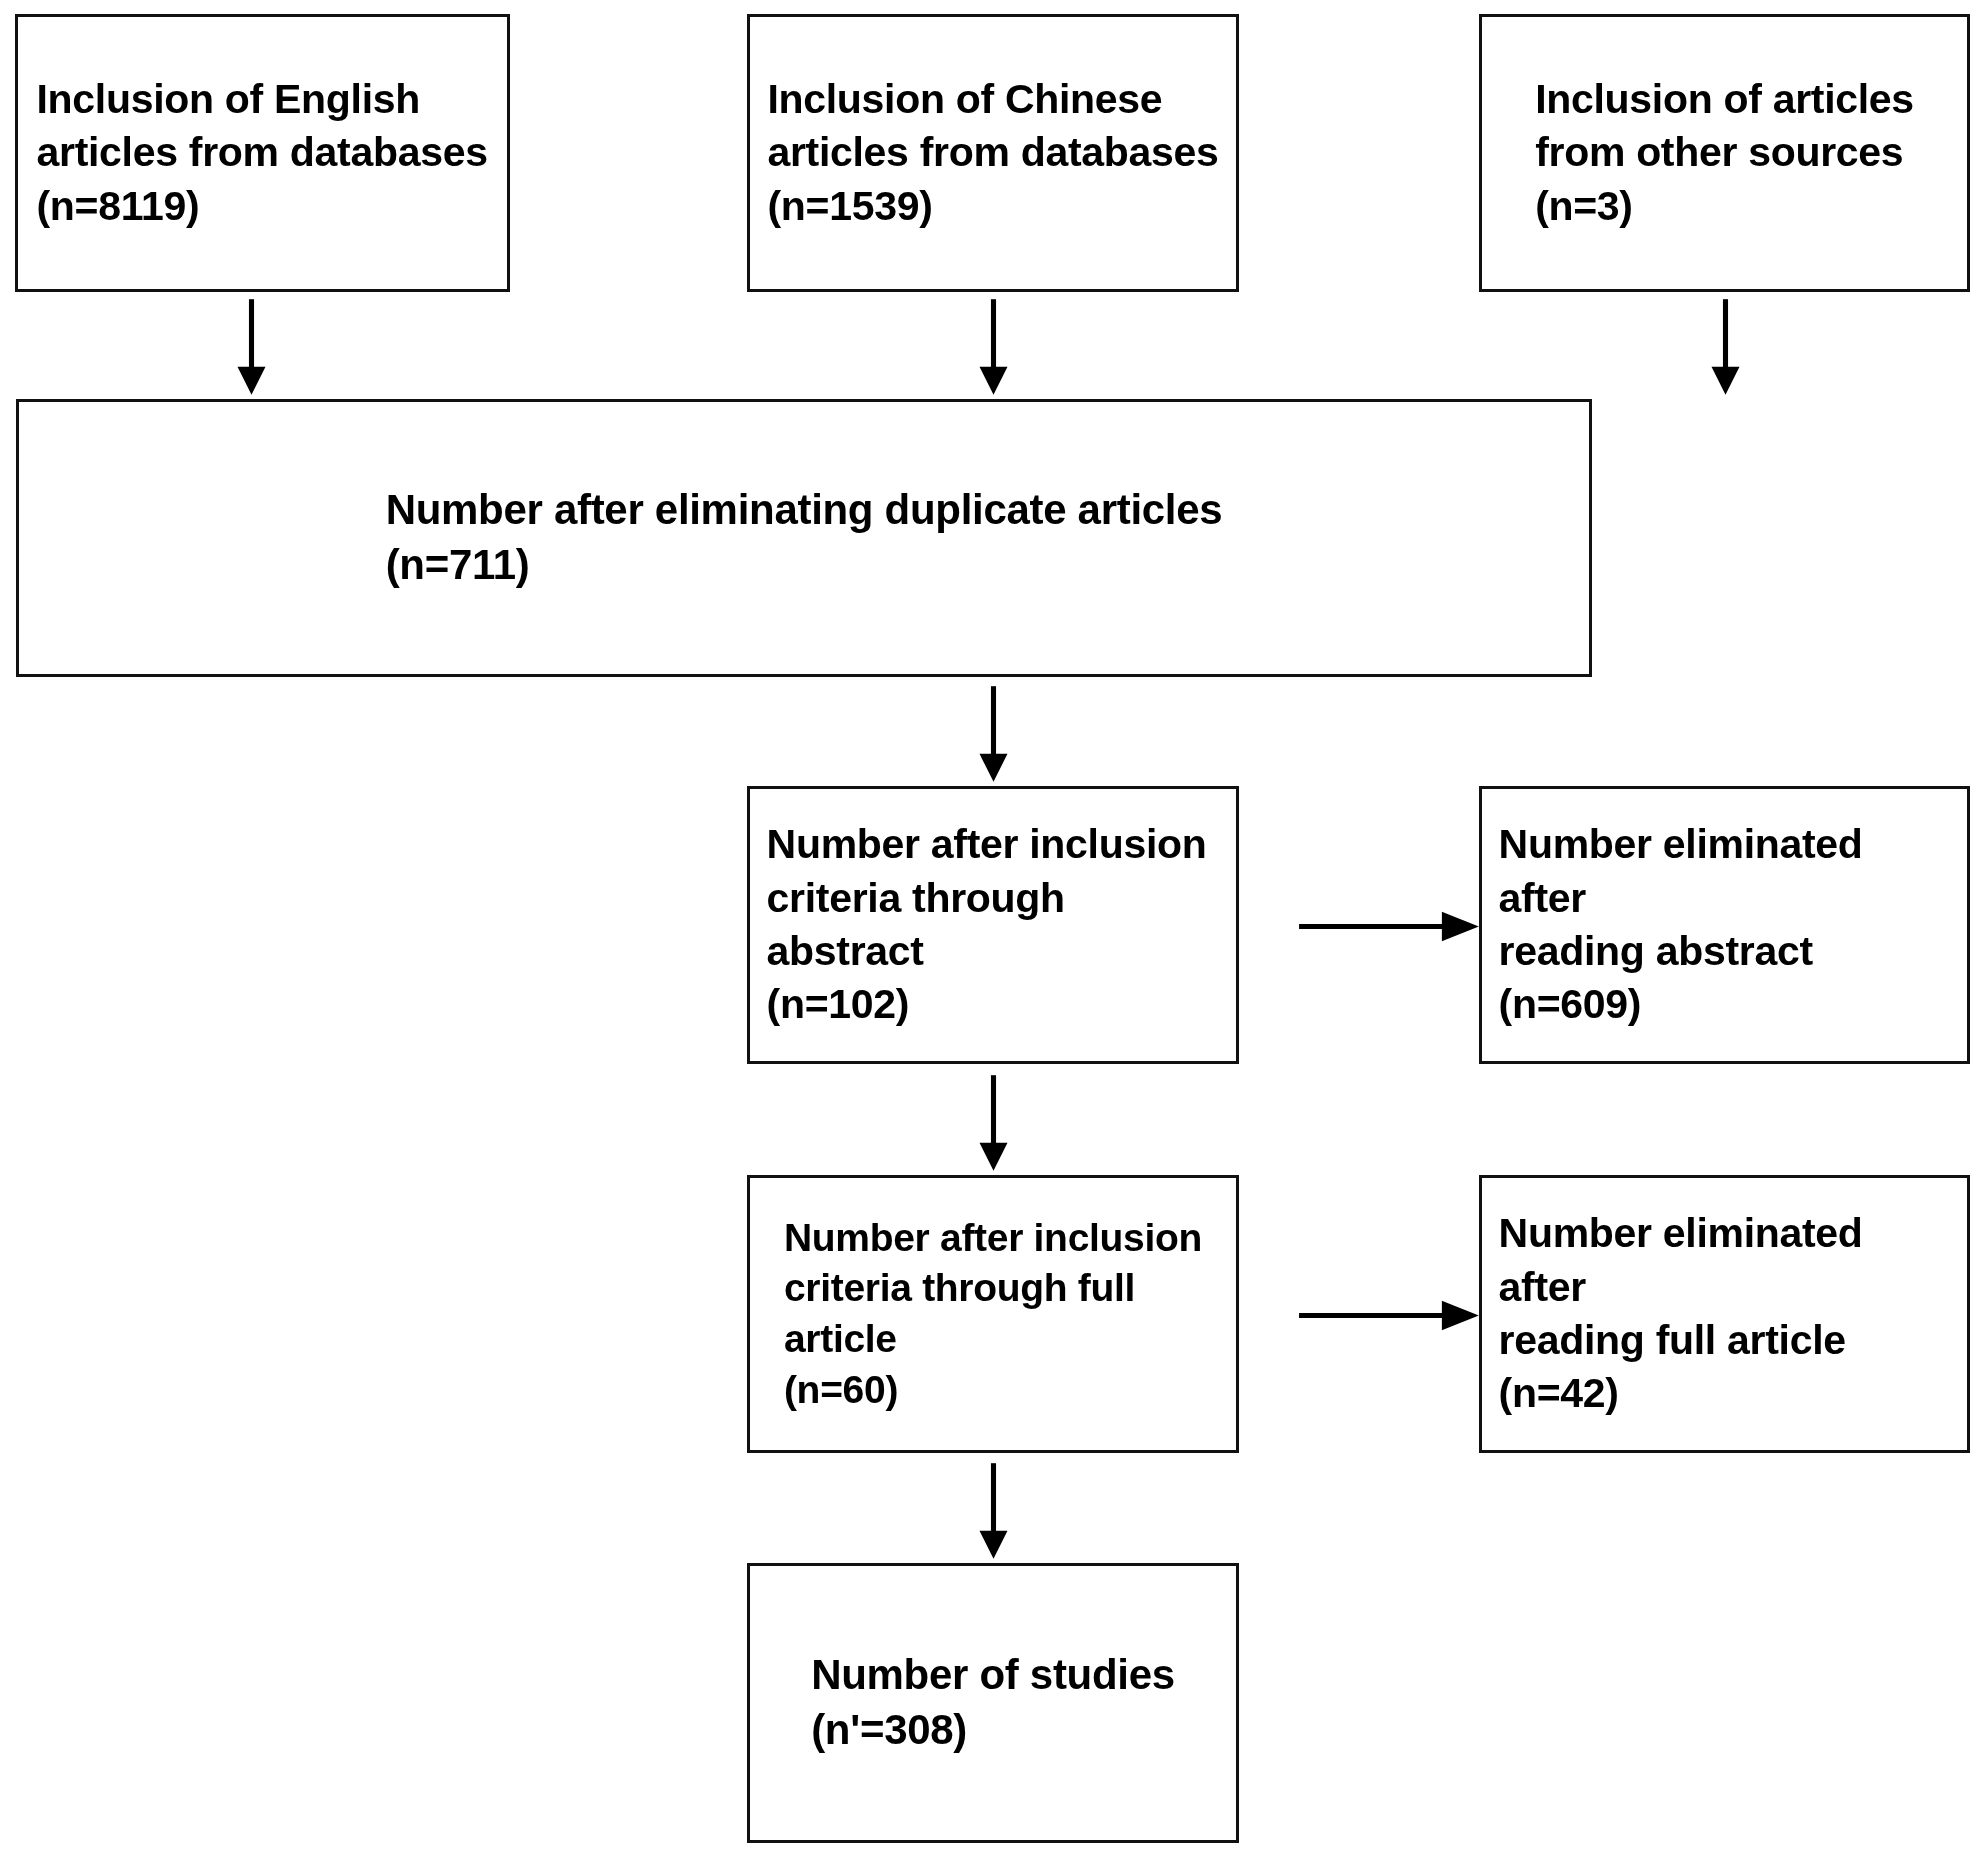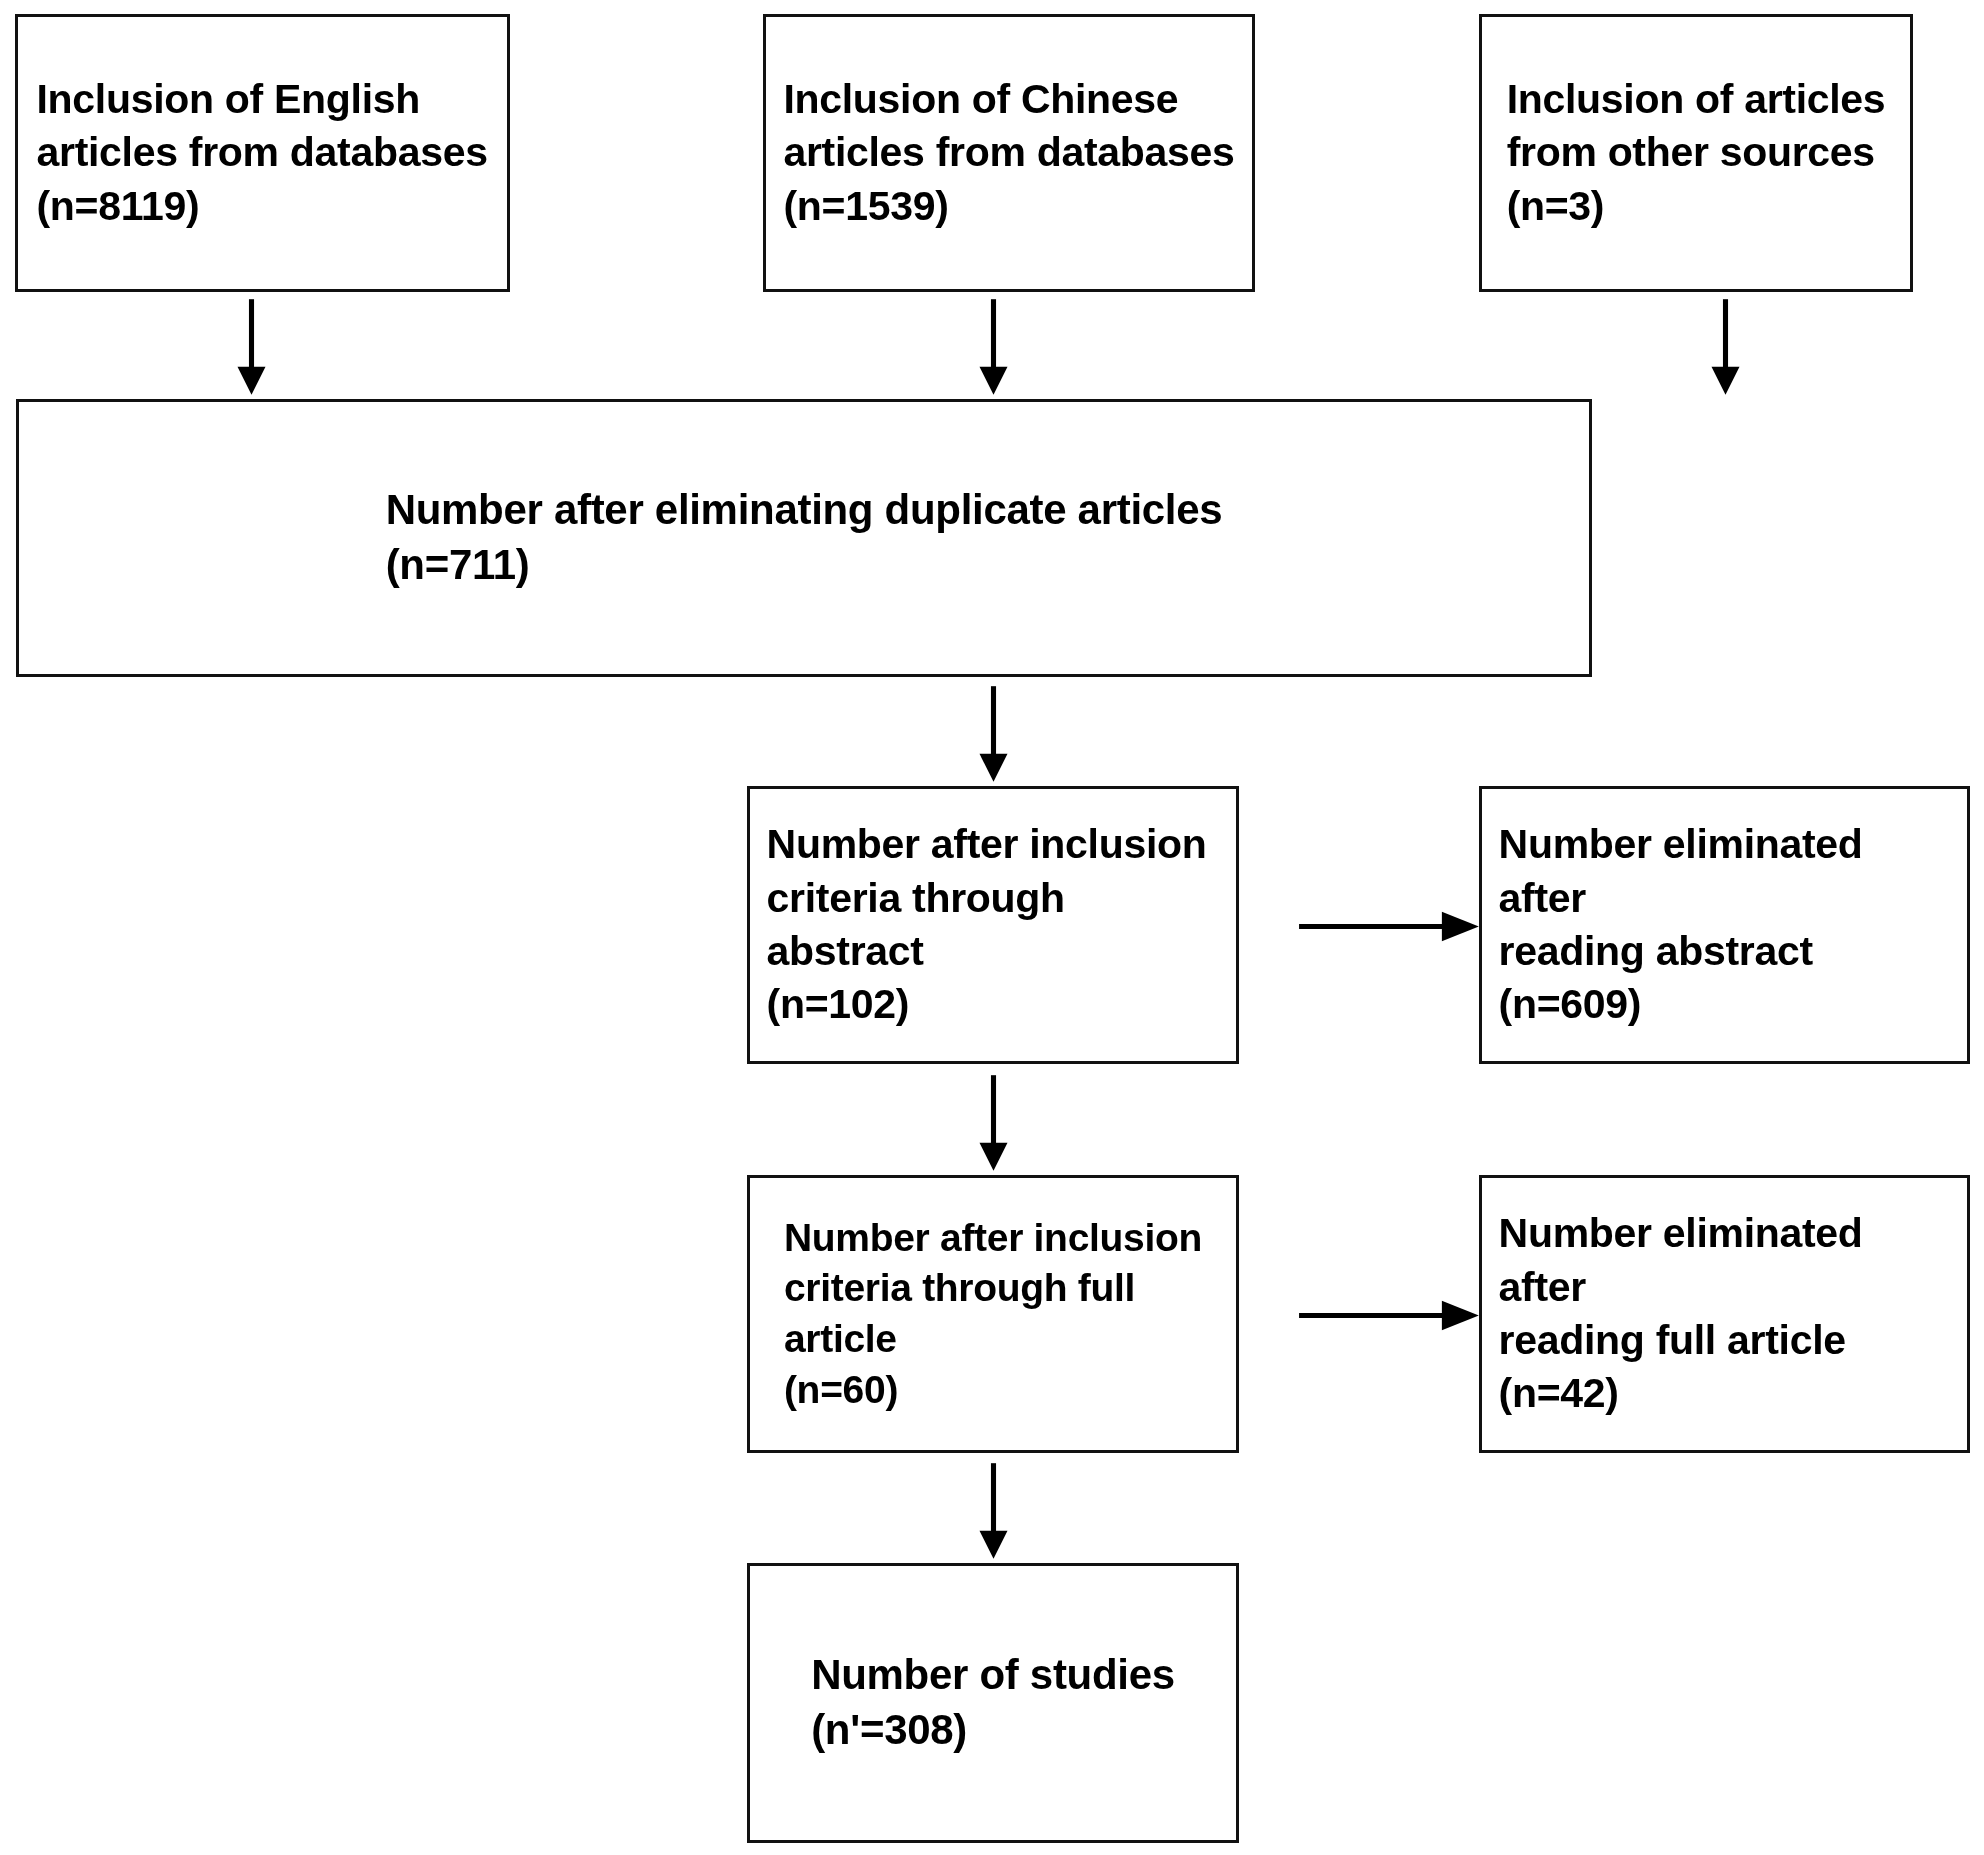--- a/index.html
+++ b/index.html
@@ -32,22 +32,22 @@
     letter-spacing: -0.3px;
     white-space: pre-line;
     padding: 0 16.6px;
   }
   .t-64 { font-size: 41px; }
   .t-62 { font-size: 39px; }
   .t-66 { font-size: 42px; }
 
   
   #box-english  { left: 14.6px;   top: 14px;   width: 495px;  height: 278px; }
-  #box-chinese  { left: 747px; top: 14px;   width: 492px;  height: 278px; margin-left: 16px; }
-  #box-other    { left: 1479px; top: 14px;   width: 434px;  height: 278px; }
+  #box-chinese  { left: 747px; top: 14px;   width: 492px;  height: 278px; }
+  #box-other    { left: 1479px; top: 14px;   width: 491px;  height: 278px; }
 
   
   #box-duplicates { left: 16px; top: 399px; width: 1576px; height: 278px; }
 
   
   #box-abstract-incl { left: 747px; top: 786px; width: 492px;  height: 278px; }
   #box-abstract-excl { left: 1479px; top: 786px; width: 491px;  height: 278px; }
 
   
   #box-full-incl { left: 747px; top: 1175px; width: 492px;  height: 278px; }

